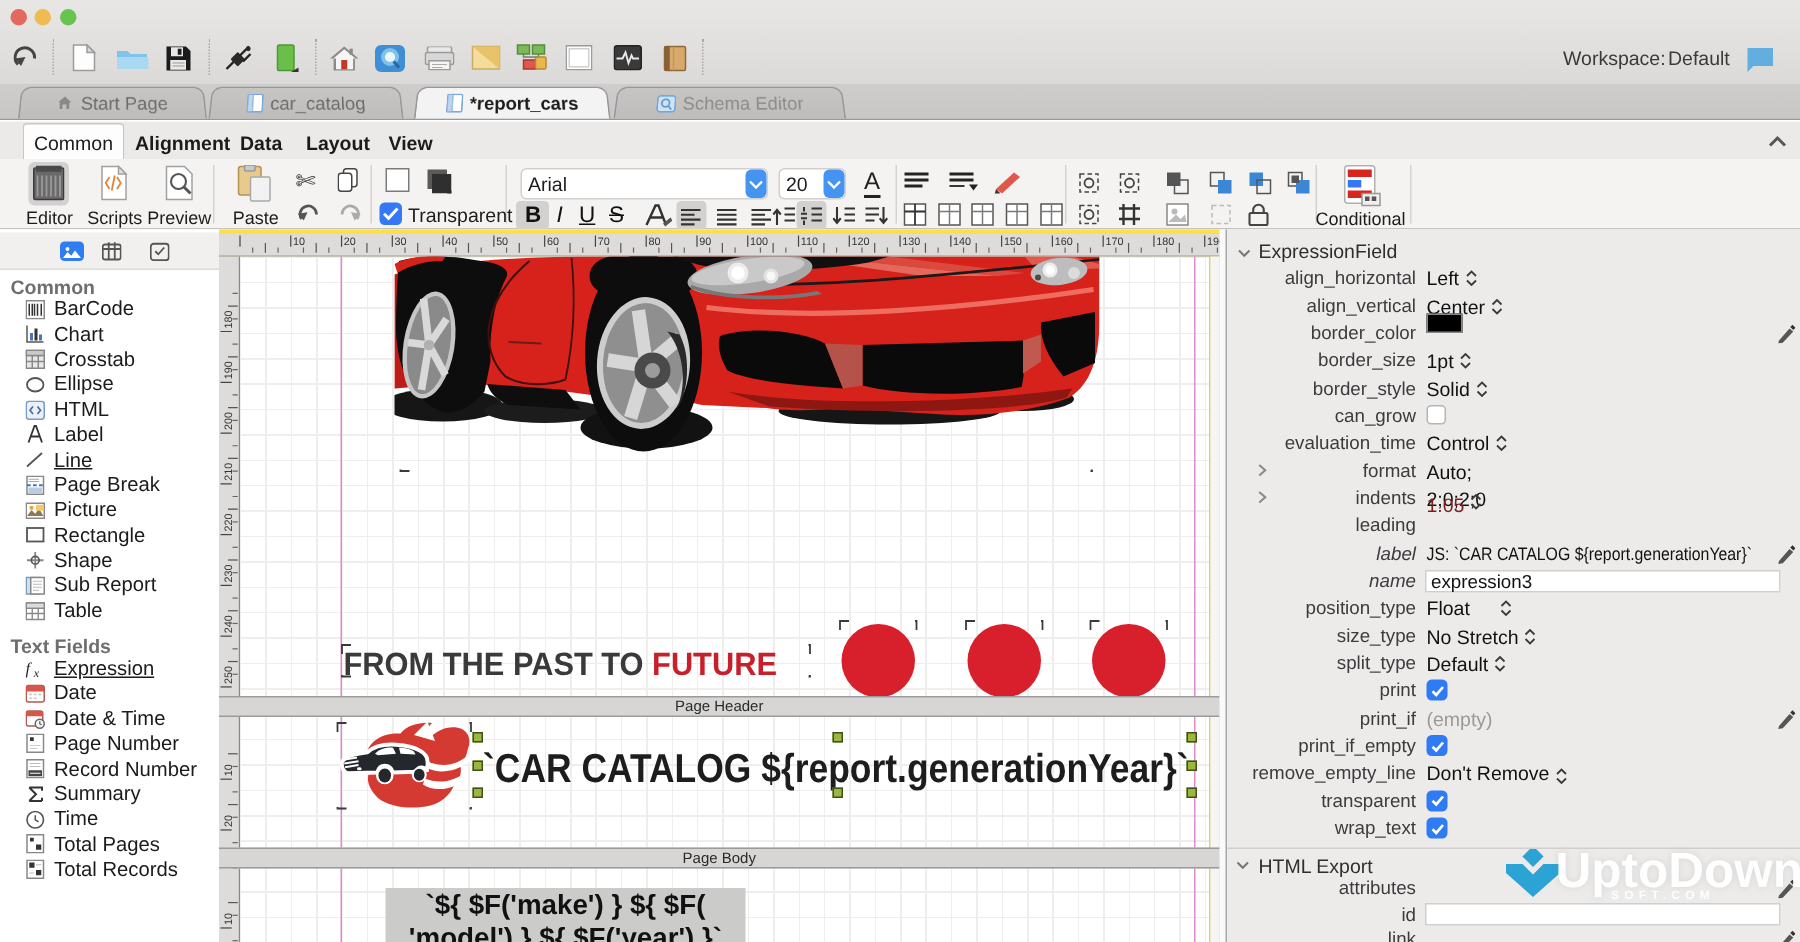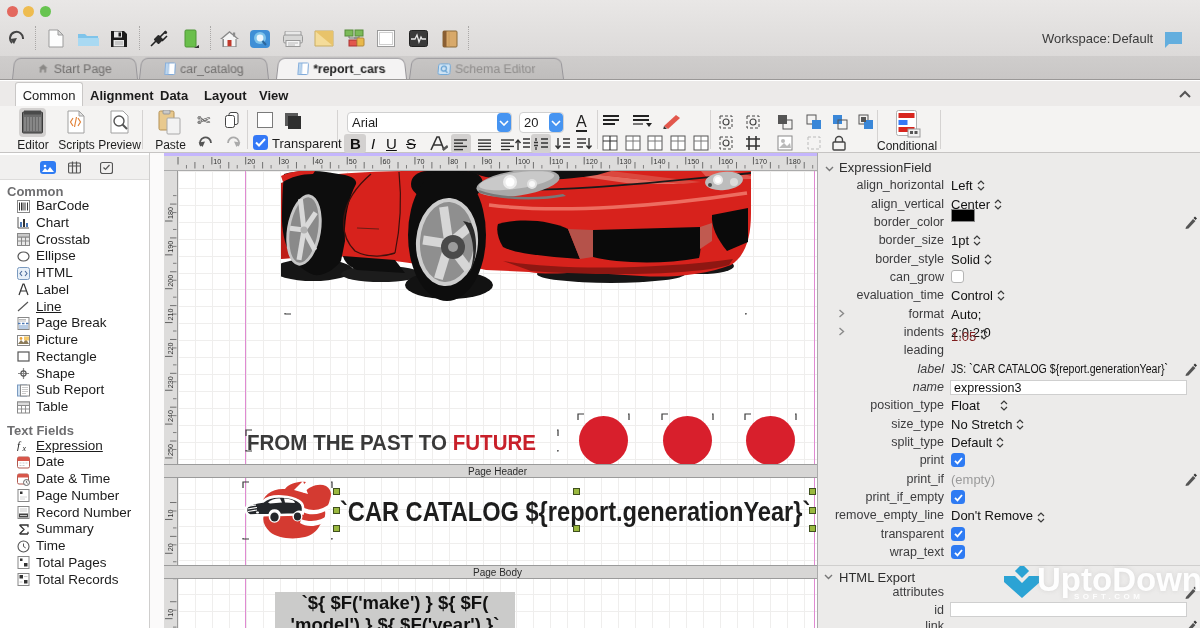--- a/index.html
+++ b/index.html
@@ -516,21 +516,21 @@
       <div class="abs" style="left:17px;top:420.0px;">
         <svg width="13" height="13" viewBox="0 0 13 13">
           <rect x="1" y="0.5" width="11" height="12" fill="#fff" stroke="#888"></rect>
           <rect x="2.5" y="2" width="3.5" height="3.5" fill="#333"></rect>
           <rect x="7" y="7" width="3.5" height="3.5" fill="#333"></rect>
           <path d="M7 3.5h3.5M2.5 9h3" stroke="#bbb" stroke-width="0.8"></path>
         </svg>
       </div>
       <div class="abs" style="left:36px;top:418.5px;font-size:13.5px;color:#1b1b1b;">Total Records</div>
 </div>
-<div class="abs" style="left:164px;top:0;width:667px;height:475px;background:#c4b5fd;overflow:hidden;padding-left:17px;">
+<div class="abs" style="left:146px;top:0;width:667px;height:475px;background:#fde047;overflow:hidden;padding-left:17px;">
 <div class="abs" style="left:14px;top:18px;width:646px;height:457px;background-color:#fff;background-image:repeating-linear-gradient(to right,#efeeed 0,#efeeed 1px,transparent 1px,transparent 16.925px),repeating-linear-gradient(to bottom,#efeeed 0,#efeeed 1px,transparent 1px,transparent 16.925px);"></div>
       <div class="abs" style="left:0;top:3px;width:14px;height:15px;background:#d4d3d2;border-right:1px solid #9e9e9e;border-bottom:1px solid #9e9e9e;"></div>
       <svg class="abs" style="left:2px;top:6px;" width="10" height="9" viewBox="0 0 10 9">
         <path d="M1 2h6M1 4.5h6M1 7h4" stroke="#555" stroke-width="1"></path>
         <path d="M8 6 l2 2 -2 2" fill="none" stroke="#555" stroke-width="1"></path>
       </svg>
       <svg class="abs" style="left:0;top:3px" width="667" height="15" viewBox="0 0 667 15">
         <rect x="0" y="0" width="667" height="15" fill="#dddcdb"></rect>
         <rect x="0" y="14.4" width="667" height="0.8" fill="#8a8a8a"></rect>
         <path d="M14.00 1 V8.5" stroke="#444" stroke-width="0.8"></path>

